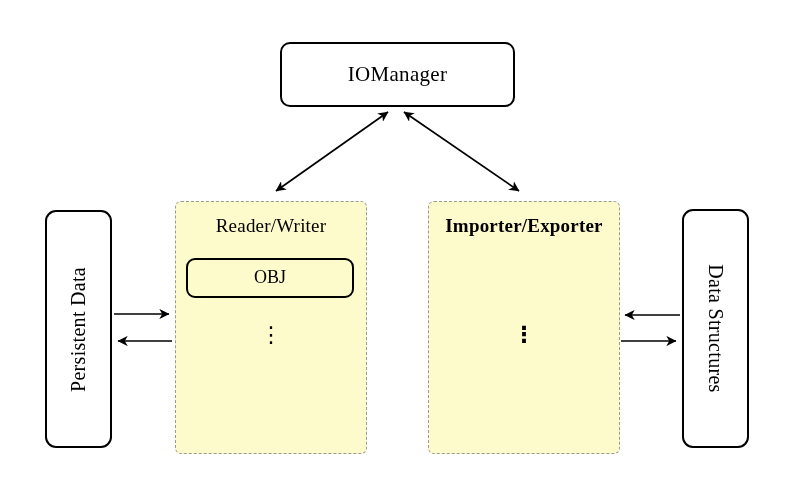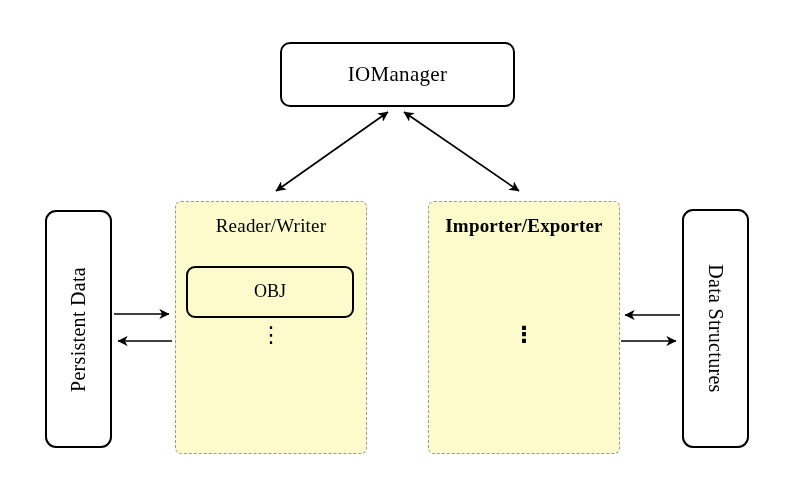--- a/index.html
+++ b/index.html
@@ -35,21 +35,21 @@
   .panel-title{
     position:absolute;left:0;right:0;top:13px;text-align:center;
     font-size:19px;letter-spacing:.2px;
   }
   .inner-box{
     position:absolute;left:10px;width:168px;border:2.5px solid var(--line);
     border-radius:9px;display:flex;align-items:center;justify-content:center;
     box-sizing:border-box;text-align:center;font-size:18px;line-height:1.3;
     white-space:pre-line;background:transparent;
   }
-  .inner-top{top:64px;height:52px;}
+  .inner-top{top:56px;height:40px;}
   .inner-bottom{top:175px;height:58px;}
   .ellipsis{
     position:absolute;left:0;right:0;top:122px;text-align:center;
     font-size:22px;line-height:1;font-family:"DejaVu Sans","Liberation Serif",serif;
   }
   .arrow-layer{position:absolute;left:0;top:0;width:800px;height:489px;pointer-events:none;}
 </style>
 </head>
 <body>
 

